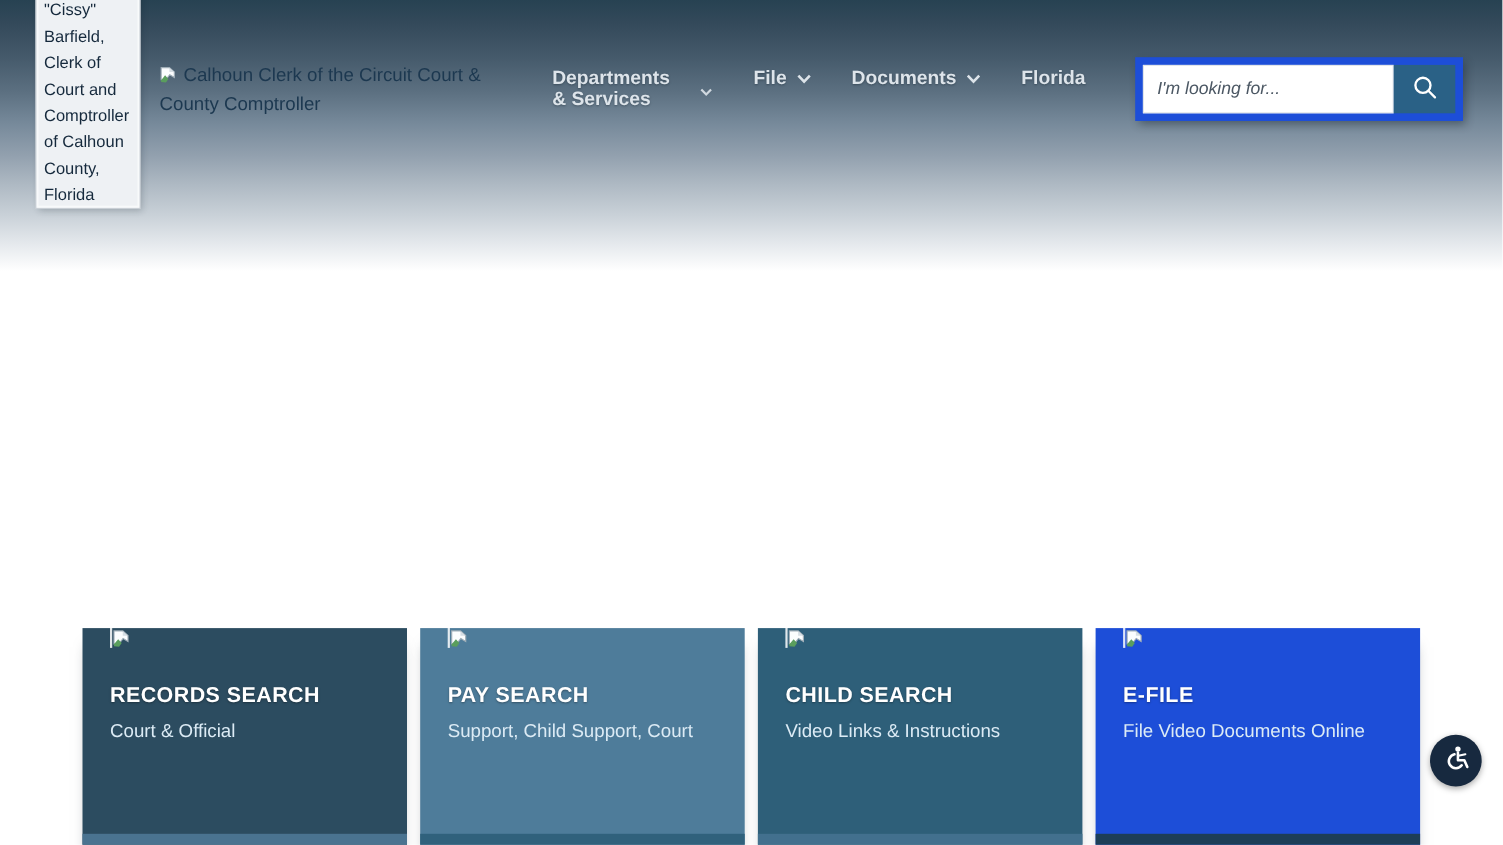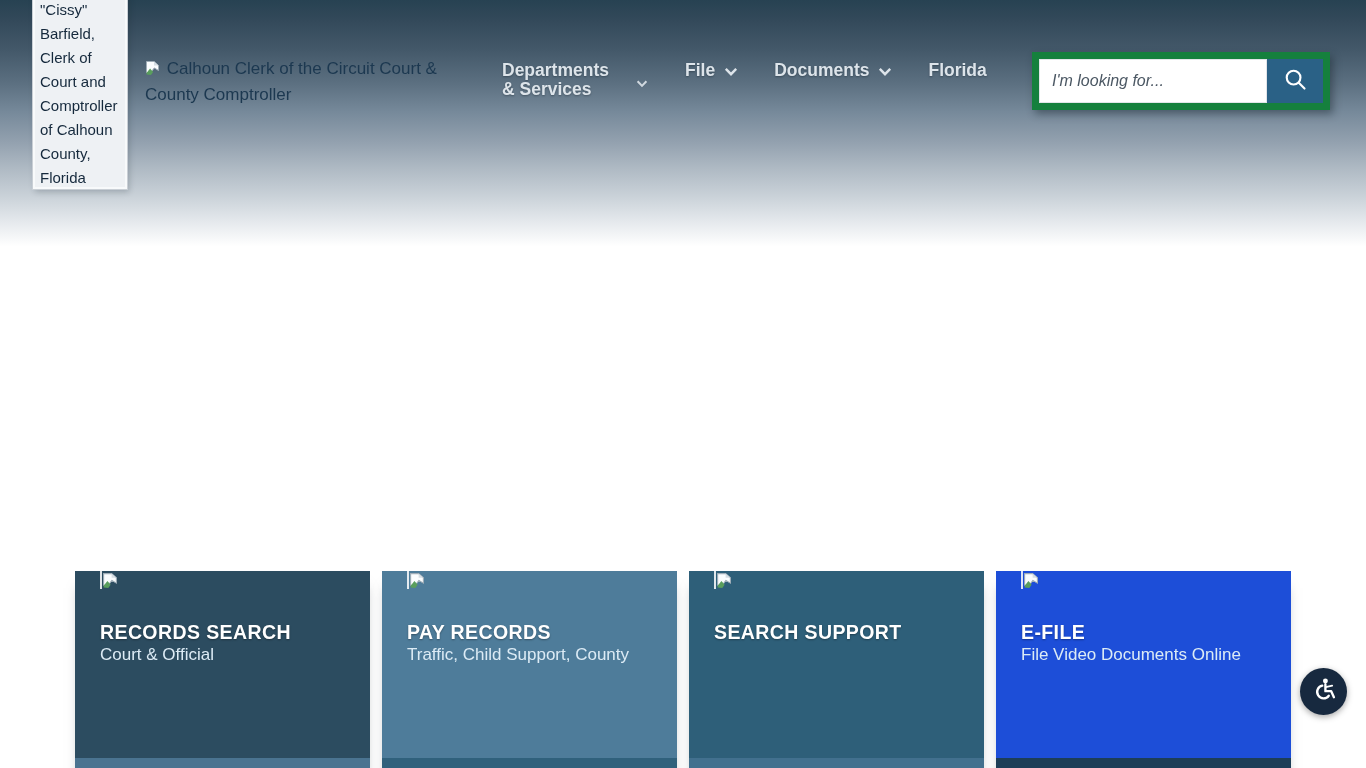--- a/index.html
+++ b/index.html
@@ -32,39 +32,39 @@
   .nav-item { display:flex; align-items:center; gap:9px; cursor:pointer;
     color:#dde4ea; font-weight:bold; font-size:17.5px; line-height:19px;
     text-shadow:0 1px 2px rgba(10,20,30,0.35); text-decoration:none; }
   .nav-item .lbl { white-space:nowrap; }
   .nav-item.two-line .lbl { width:124px; white-space:normal; }
   .nav-item .chev { display:flex; margin-top:3px; }
   .nav-item.two-line .chev { margin-top:8px; transform:scale(0.85); opacity:0.9; }
 
   
   .search-wrap { position:absolute; left:1032px; top:52px; width:298px; height:58px;
-    background:#15803d; padding:7px; display:flex;
+    background:#1d4ed8; padding:7px; display:flex;
     box-shadow:3px 4px 8px rgba(25,35,45,0.45); }
   .search-input { flex:1; min-width:0; border:1px solid #e2e5e9; background:#fff;
     font-family:"Liberation Sans", sans-serif; font-style:italic; font-size:16px;
     color:#4b5763; padding:0 12px; outline:none; }
   .search-input::placeholder { color:#4b5763; opacity:1; }
   .search-btn { width:56px; border:none; background:#2a6186; cursor:pointer;
     display:flex; align-items:center; justify-content:center; }
 
   
   .cards { position:absolute; left:75px; top:571px; display:flex; gap:12px; }
   .card { width:295px; height:212px; color:#fff; cursor:pointer;
     box-shadow:0 11px 12px -6px rgba(30,40,50,0.5); }
   .card-icon { position:relative; width:40px; height:41px; margin:23px 0 0 25px;
     border:1px solid rgba(255,255,255,0.85); }
   .card-icon svg { position:absolute; left:1px; top:1px; }
   .card-title { margin:32px 25px 0; font-size:19.5px; font-weight:bold;
     letter-spacing:0.4px; text-shadow:0 1px 2px rgba(0,0,0,0.35); white-space:nowrap; }
-  .card-sub { margin:1px 25px 0; font-size:17px; color:#dcebf5; white-space:nowrap; }
+  .card-sub { margin:11px 25px 0; font-size:17px; color:#dcebf5; white-space:nowrap; }
 
   .cards-row2 { position:absolute; left:75px; top:758px; display:flex; gap:12px; }
   .stub { width:295px; height:80px; cursor:pointer; }
 
   
   .a11y { position:absolute; left:1300px; top:668px; width:47px; height:47px;
     border-radius:50%; border:none; background:#17293f; cursor:pointer;
     display:flex; align-items:center; justify-content:center;
     box-shadow:0 2px 6px rgba(0,0,0,0.35); }
 </style>
@@ -144,32 +144,33 @@
     <div class="card-sub">Court &amp; Official</div>
   </a>
     <a class="card" style="background: rgb(78, 124, 154);">
     <span class="card-icon">
       <svg width="16" height="17" viewBox="0 0 15 16">
         <path d="M1.5 1.5 h7.5 l4.5 4 v5 l-4.2 -2.6 -3.6 4.6 h-4.2 z" fill="#fbfdfe" stroke="#9fadb7" stroke-width="1"></path>
         <path d="M1.5 14.5 v-1.6 l3.6 -4.4 3 3.4 -2.2 3.1 z" fill="#5a9e5d"></path>
         <path d="M9 1.5 l4.5 4 h-4.5 z" fill="#d6dee4"></path>
       </svg>
     </span>
-    <div class="card-title">PAY RECORDS</div>
-    <div class="card-sub">Traffic, Child Support, County</div>
+    <div class="card-title">PAY SEARCH</div>
+    <div class="card-sub">Support, Child Support, Court</div>
   </a>
     <a class="card" style="background: rgb(46, 95, 121);">
     <span class="card-icon">
       <svg width="16" height="17" viewBox="0 0 15 16">
         <path d="M1.5 1.5 h7.5 l4.5 4 v5 l-4.2 -2.6 -3.6 4.6 h-4.2 z" fill="#fbfdfe" stroke="#9fadb7" stroke-width="1"></path>
         <path d="M1.5 14.5 v-1.6 l3.6 -4.4 3 3.4 -2.2 3.1 z" fill="#5a9e5d"></path>
         <path d="M9 1.5 l4.5 4 h-4.5 z" fill="#d6dee4"></path>
       </svg>
     </span>
-    <div class="card-title">SEARCH SUPPORT</div>
+    <div class="card-title">CHILD SEARCH</div>
+    <div class="card-sub">Video Links &amp; Instructions</div>
   </a>
     <a class="card" style="background: #1d4ed8;">
     <span class="card-icon">
       <svg width="16" height="17" viewBox="0 0 15 16">
         <path d="M1.5 1.5 h7.5 l4.5 4 v5 l-4.2 -2.6 -3.6 4.6 h-4.2 z" fill="#fbfdfe" stroke="#9fadb7" stroke-width="1"></path>
         <path d="M1.5 14.5 v-1.6 l3.6 -4.4 3 3.4 -2.2 3.1 z" fill="#5a9e5d"></path>
         <path d="M9 1.5 l4.5 4 h-4.5 z" fill="#d6dee4"></path>
       </svg>
     </span>
     <div class="card-title">E-FILE</div>

